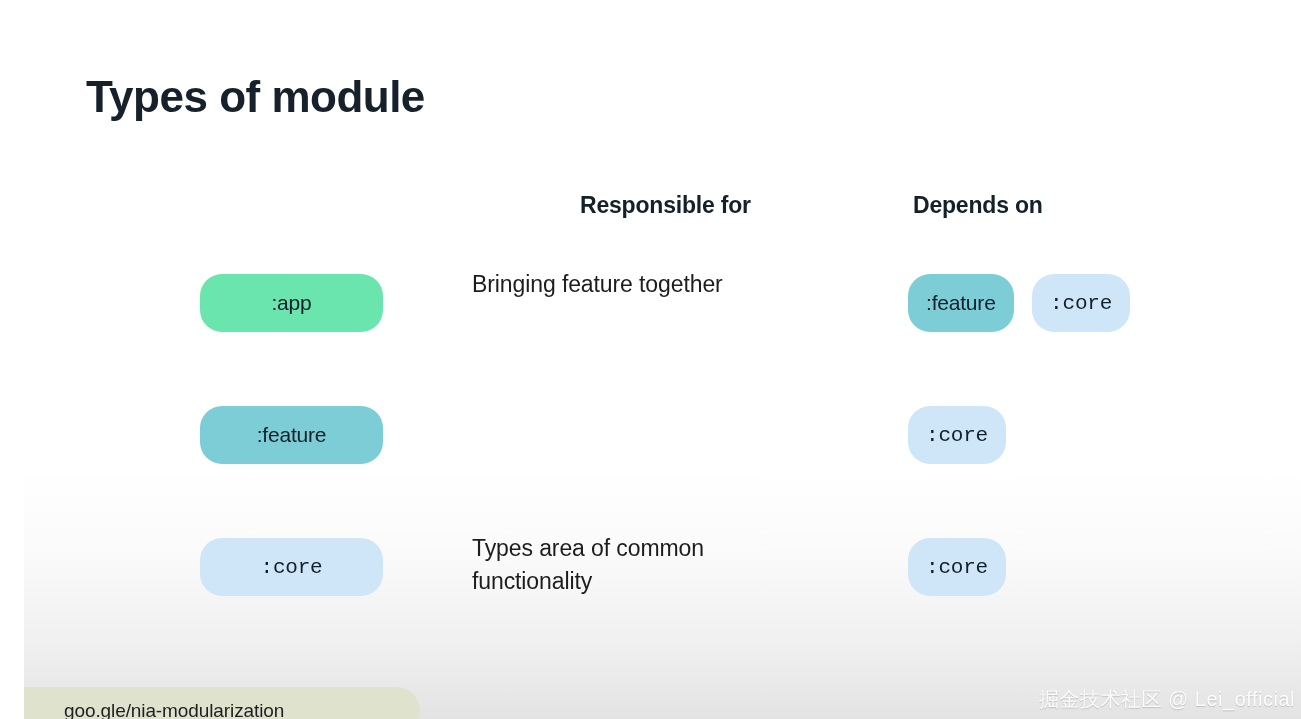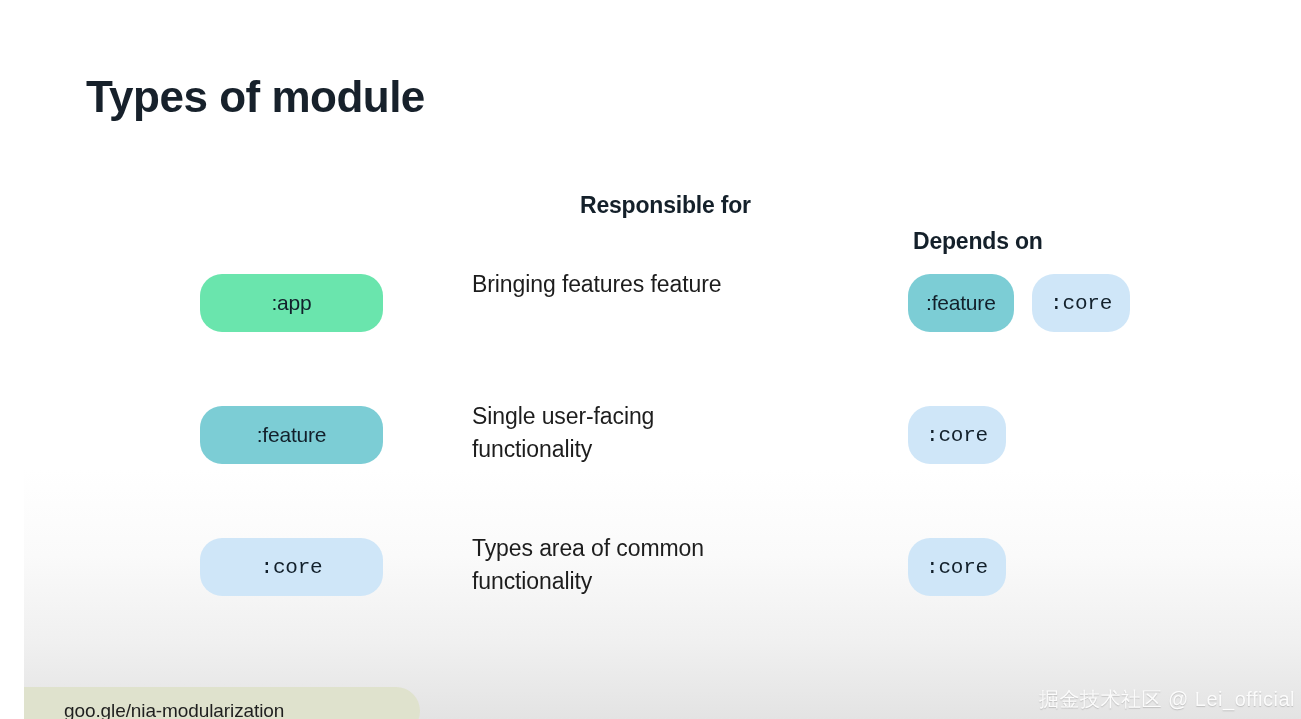--- a/index.html
+++ b/index.html
@@ -55,21 +55,21 @@
 
   .col-head {
     position: absolute;
     font-size: 23px;
     font-weight: bold;
     color: #14202a;
     letter-spacing: -0.2px;
     white-space: nowrap;
   }
   .col-head.responsible { left: 505px; top: 156px; margin-left: 39px; }
-  .col-head.depends     { left: 877px; top: 156px; margin-top: 36px; }
+  .col-head.depends     { left: 877px; top: 156px; }
 
   .row {
     position: absolute;
     left: 0;
     width: 1301px;
     height: 60px;
   }
   .row-1 { top: 238px; }
   .row-2 { top: 370px; }
   .row-3 { top: 502px; }
@@ -167,32 +167,31 @@
 
   <div class="matrix">
 
     <div class="col-head responsible">Responsible for</div>
     <div class="col-head depends">Depends on</div>
 
     <div class="row row-1">
       <div class="module-cell">
         <span class="pill pill-app">:app</span>
       </div>
-      <div class="desc-cell">Bringing features feature</div>
+      <div class="desc-cell">Bringing feature together</div>
       <div class="deps-cell">
         <span class="pill pill-feature">:feature</span>
         <span class="pill pill-core">:core</span>
       </div>
     </div>
 
     <div class="row row-2">
       <div class="module-cell">
         <span class="pill pill-feature">:feature</span>
       </div>
-      <div class="desc-cell">Single user-facing functionality</div>
       <div class="deps-cell">
         <span class="pill pill-core">:core</span>
       </div>
     </div>
 
     <div class="row row-3">
       <div class="module-cell">
         <span class="pill pill-core">:core</span>
       </div>
       <div class="desc-cell">Types area of common functionality</div>

